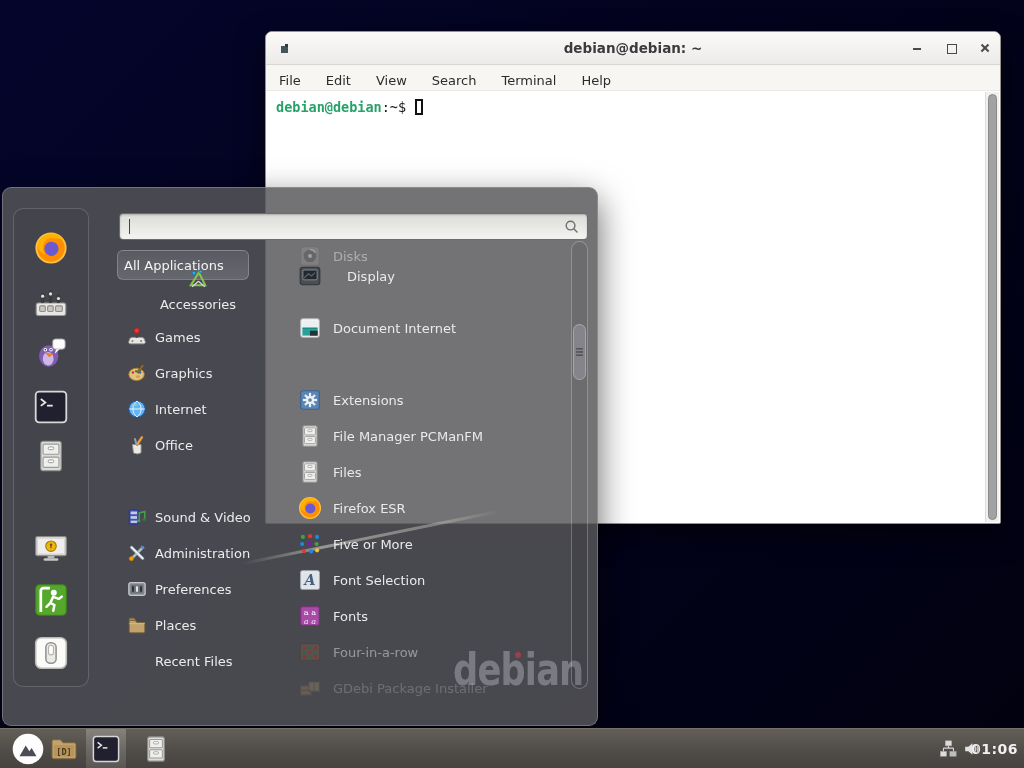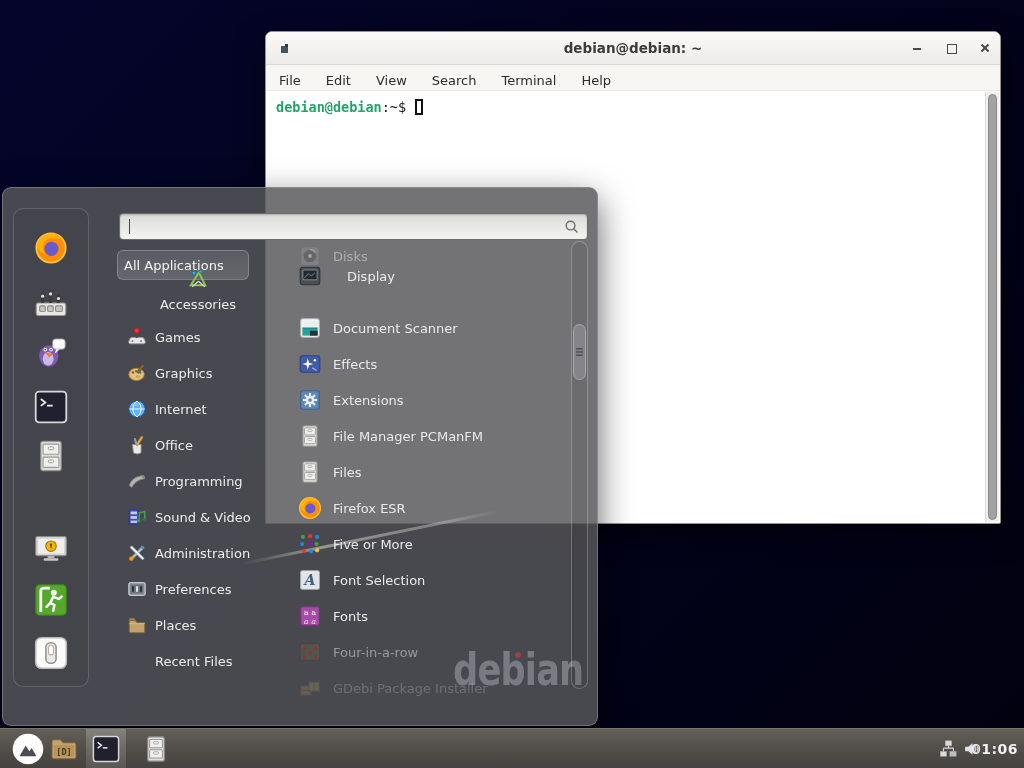--- a/index.html
+++ b/index.html
@@ -262,29 +262,20 @@
         <div class="cat-item" style="top: 179px;">
           <span class="icon" style="width: 20px; height: 20px;">
             <svg viewBox="0 0 22 22">
               <path d="M6 10.5h9.5V19a1 1 0 01-.8 1l-3.4.8-3.5-.8a1 1 0 01-.8-1z" fill="#eceae7" stroke="#8f8d8a"></path>
               <rect x="12.5" y="0.5" width="2.6" height="12" rx="1.3" transform="rotate(33 13.8 6.5)" fill="#f9a825" stroke="#8d6e63" stroke-width="0.6"></rect>
               <path d="M8.5 3.5l2 7" stroke="#90a4ae" stroke-width="2.2"></path>
             </svg>
           </span>
           <span>Office</span>
         </div>
-        <div class="cat-item" style="top: 215px;">
-          <span class="icon" style="width: 20px; height: 20px;">
-            <svg viewBox="0 0 22 22">
-              <path d="M2.5 16.5C4 9.5 10 5.5 18.5 5l1 3.5C13 9.5 8 12.5 5.5 18z" fill="#b8b6b3" stroke="#7a7875"></path>
-              <circle cx="18" cy="6.8" r="1.6" fill="#8c8a87"></circle>
-            </svg>
-          </span>
-          <span>Programming</span>
-        </div>
         <div class="cat-item" style="top: 251px;">
           <span class="icon" style="width: 20px; height: 20px;">
             <svg viewBox="0 0 22 22">
               <rect x="2.5" y="3" width="10" height="16" rx="1" fill="#3f51b5" stroke="#283593"></rect>
               <rect x="4" y="5" width="7" height="3" fill="#c5cae9"></rect>
               <rect x="4" y="10" width="7" height="3" fill="#c5cae9"></rect>
               <rect x="4" y="15" width="7" height="2.5" fill="#c5cae9"></rect>
               <path d="M13.5 15V6.5L19.5 5v8.5" stroke="#43a047" stroke-width="1.7" fill="none"></path>
               <ellipse cx="12.8" cy="15.3" rx="2" ry="1.5" fill="#43a047"></ellipse>
               <ellipse cx="18.8" cy="13.8" rx="2" ry="1.5" fill="#2e7d32"></ellipse>
@@ -355,32 +346,21 @@
         <div class="app-item" style="top: 72px;">
           <span class="icon" style="width: 24px; height: 24px;">
             <svg viewBox="0 0 22 22">
               <rect x="2.5" y="2.5" width="17" height="17" rx="2" fill="#fafafa" stroke="#b5b5b5"></rect>
               <rect x="4" y="4" width="14" height="7" fill="#eceff1"></rect>
               <rect x="4" y="11" width="14" height="7" fill="#2aa198"></rect>
               <rect x="11" y="13.5" width="7" height="4.5" fill="#263238"></rect>
               <path d="M4 11h14" stroke="#00796b" stroke-width="0.8"></path>
             </svg>
           </span>
-          <span>Document Scanner</span>
-        </div>
-        <div class="app-item" style="top: 108px;">
-          <span class="icon" style="width: 24px; height: 24px;">
-            <svg viewBox="0 0 22 22">
-              <rect x="2" y="3.5" width="18" height="15" rx="2" fill="#3f5ca8" stroke="#2c4378"></rect>
-              <polygon points="9,6 10.2,9.8 14,11 10.2,12.2 9,16 7.8,12.2 4,11 7.8,9.8" fill="#fffde7"></polygon>
-              <circle cx="15.5" cy="7.5" r="1.1" fill="#fffde7"></circle>
-              <path d="M13 14.5l4 2.5" stroke="#9fb3e8" stroke-width="1.2"></path>
-            </svg>
-          </span>
-          <span>Effects</span>
+          <span>Document Internet</span>
         </div>
         <div class="app-item" style="top: 144px;">
           <span class="icon" style="width: 24px; height: 24px;">
             <svg viewBox="0 0 22 22">
               <rect x="2.5" y="2.5" width="17" height="17" rx="2" fill="#5b86b5" stroke="#3d618c"></rect>
               <g fill="#eef2f5">
                 <rect x="10" y="4.5" width="2" height="13"></rect>
                 <rect x="4.5" y="10" width="13" height="2"></rect>
                 <rect x="10" y="4.5" width="2" height="13" transform="rotate(45 11 11)"></rect>
                 <rect x="10" y="4.5" width="2" height="13" transform="rotate(-45 11 11)"></rect>

